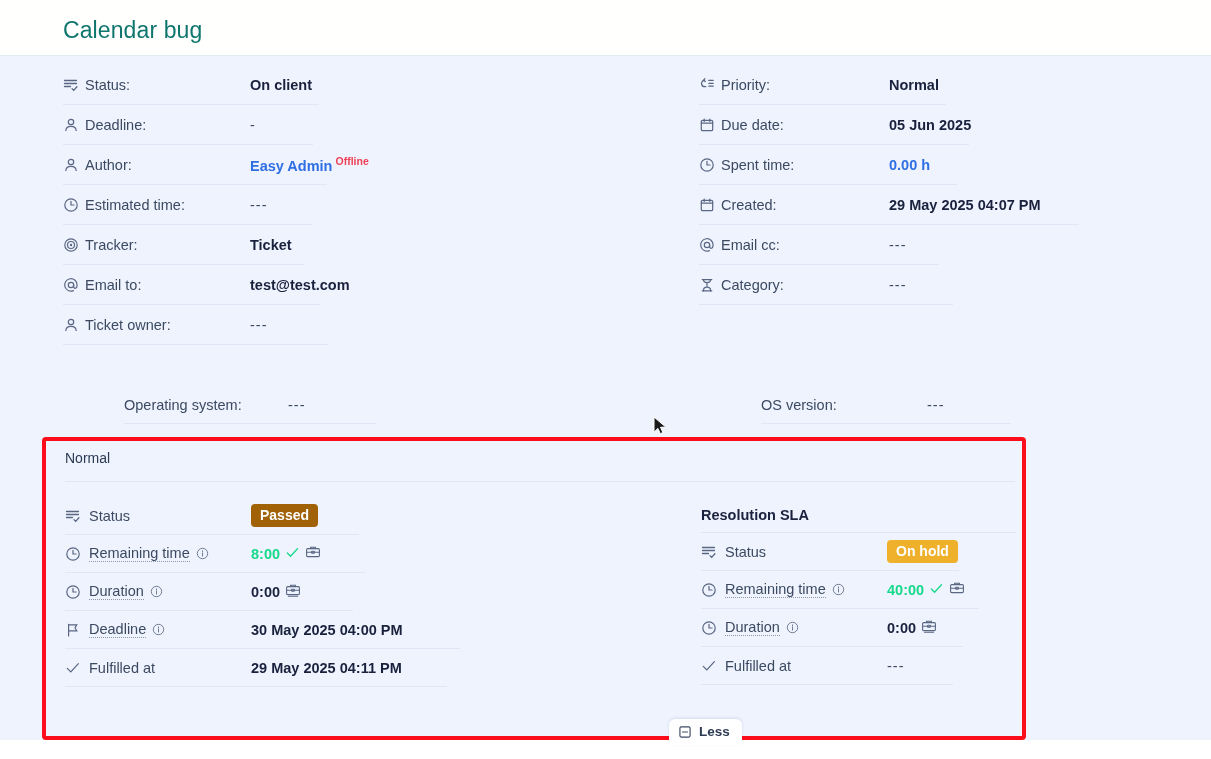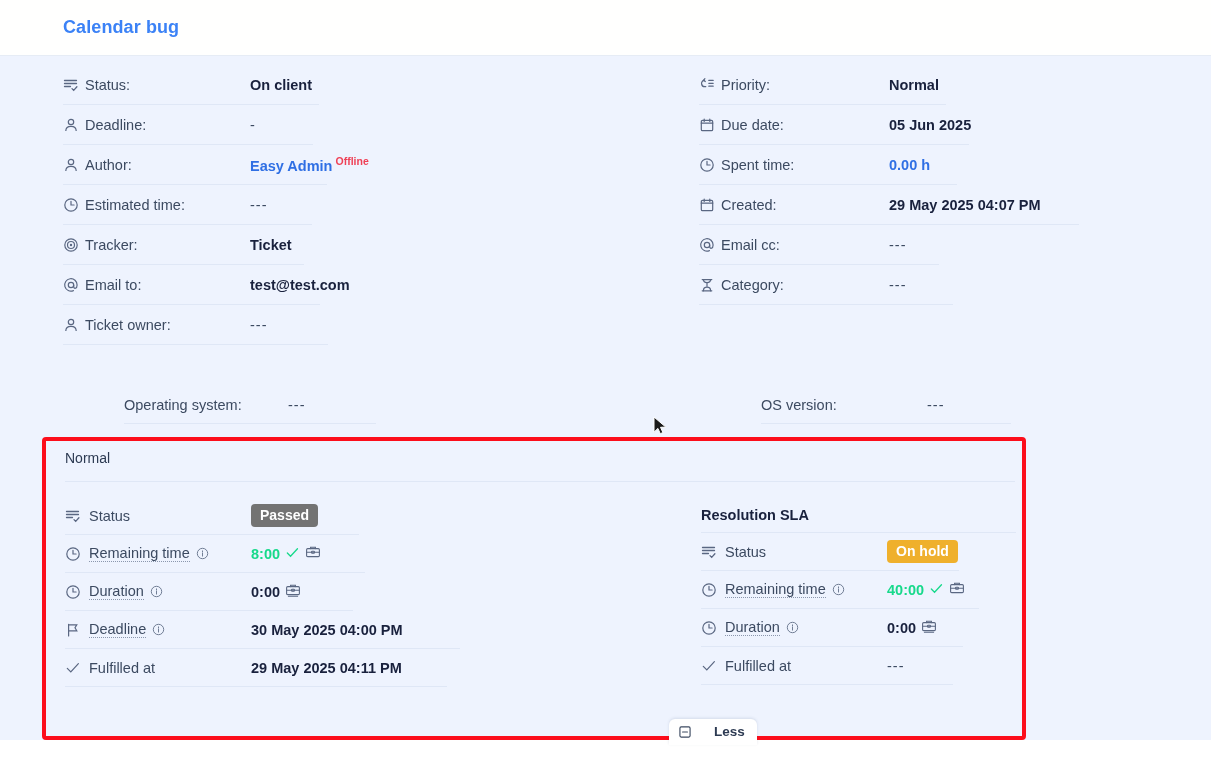--- a/index.html
+++ b/index.html
@@ -24,23 +24,23 @@
   .page-header {
     position: absolute;
     left: 0; top: 0;
     width: 1211px; height: 56px;
     background: #fffffe;
     border-bottom: 1px solid #e6ecf5;
   }
   .page-title {
     position: absolute;
     left: 63px; top: 17px;
-    font-size: 18px;
-    font-weight: bold;
-    color: #3b82f6;
+    font-size: 23px;
+    font-weight: normal;
+    color: #0f766e;
     letter-spacing: .1px;
   }
 
   
   .detail-body {
     position: absolute;
     left: 0; top: 56px;
     width: 1211px; height: 684px;
     background: #eef3fe;
   }
@@ -176,33 +176,33 @@
 
   .badge {
     display: inline-block;
     padding: 2px 9px 3px;
     border-radius: 4px;
     font-size: 14px;
     font-weight: bold;
     color: #ffffff;
     line-height: 18px;
   }
-  .badge.passed  { background: #737373; }
+  .badge.passed  { background: #a16207; }
   .badge.onhold  { background: #efb02c; }
 
   .sl1 { width: 294px; } .sl2 { width: 300px; } .sl3 { width: 288px; }
   .sl4 { width: 395px; } .sl5 { width: 382px; }
   .sr1 { width: 258px; } .sr2 { width: 278px; } .sr3 { width: 262px; }
   .sr4 { width: 252px; }
 
   
   .less-btn {
     position: absolute;
     left: 669px; top: 719px;
-    display: flex; align-items: center; gap: 22px;
+    display: flex; align-items: center; gap: 7px;
     padding: 5px 12px 6px 9px;
     background: #ffffff;
     border-radius: 6px 6px 0 0;
     box-shadow: 0 -1px 3px rgba(40,60,100,.13);
     font-size: 13.5px; font-weight: bold; color: #2c3a52;
   }
   .less-icon { display: flex; align-items: center; color: #3c4a61; }
 
   
   .cursor { position: absolute; left: 653px; top: 360px; width: 16px; height: 22px; }

